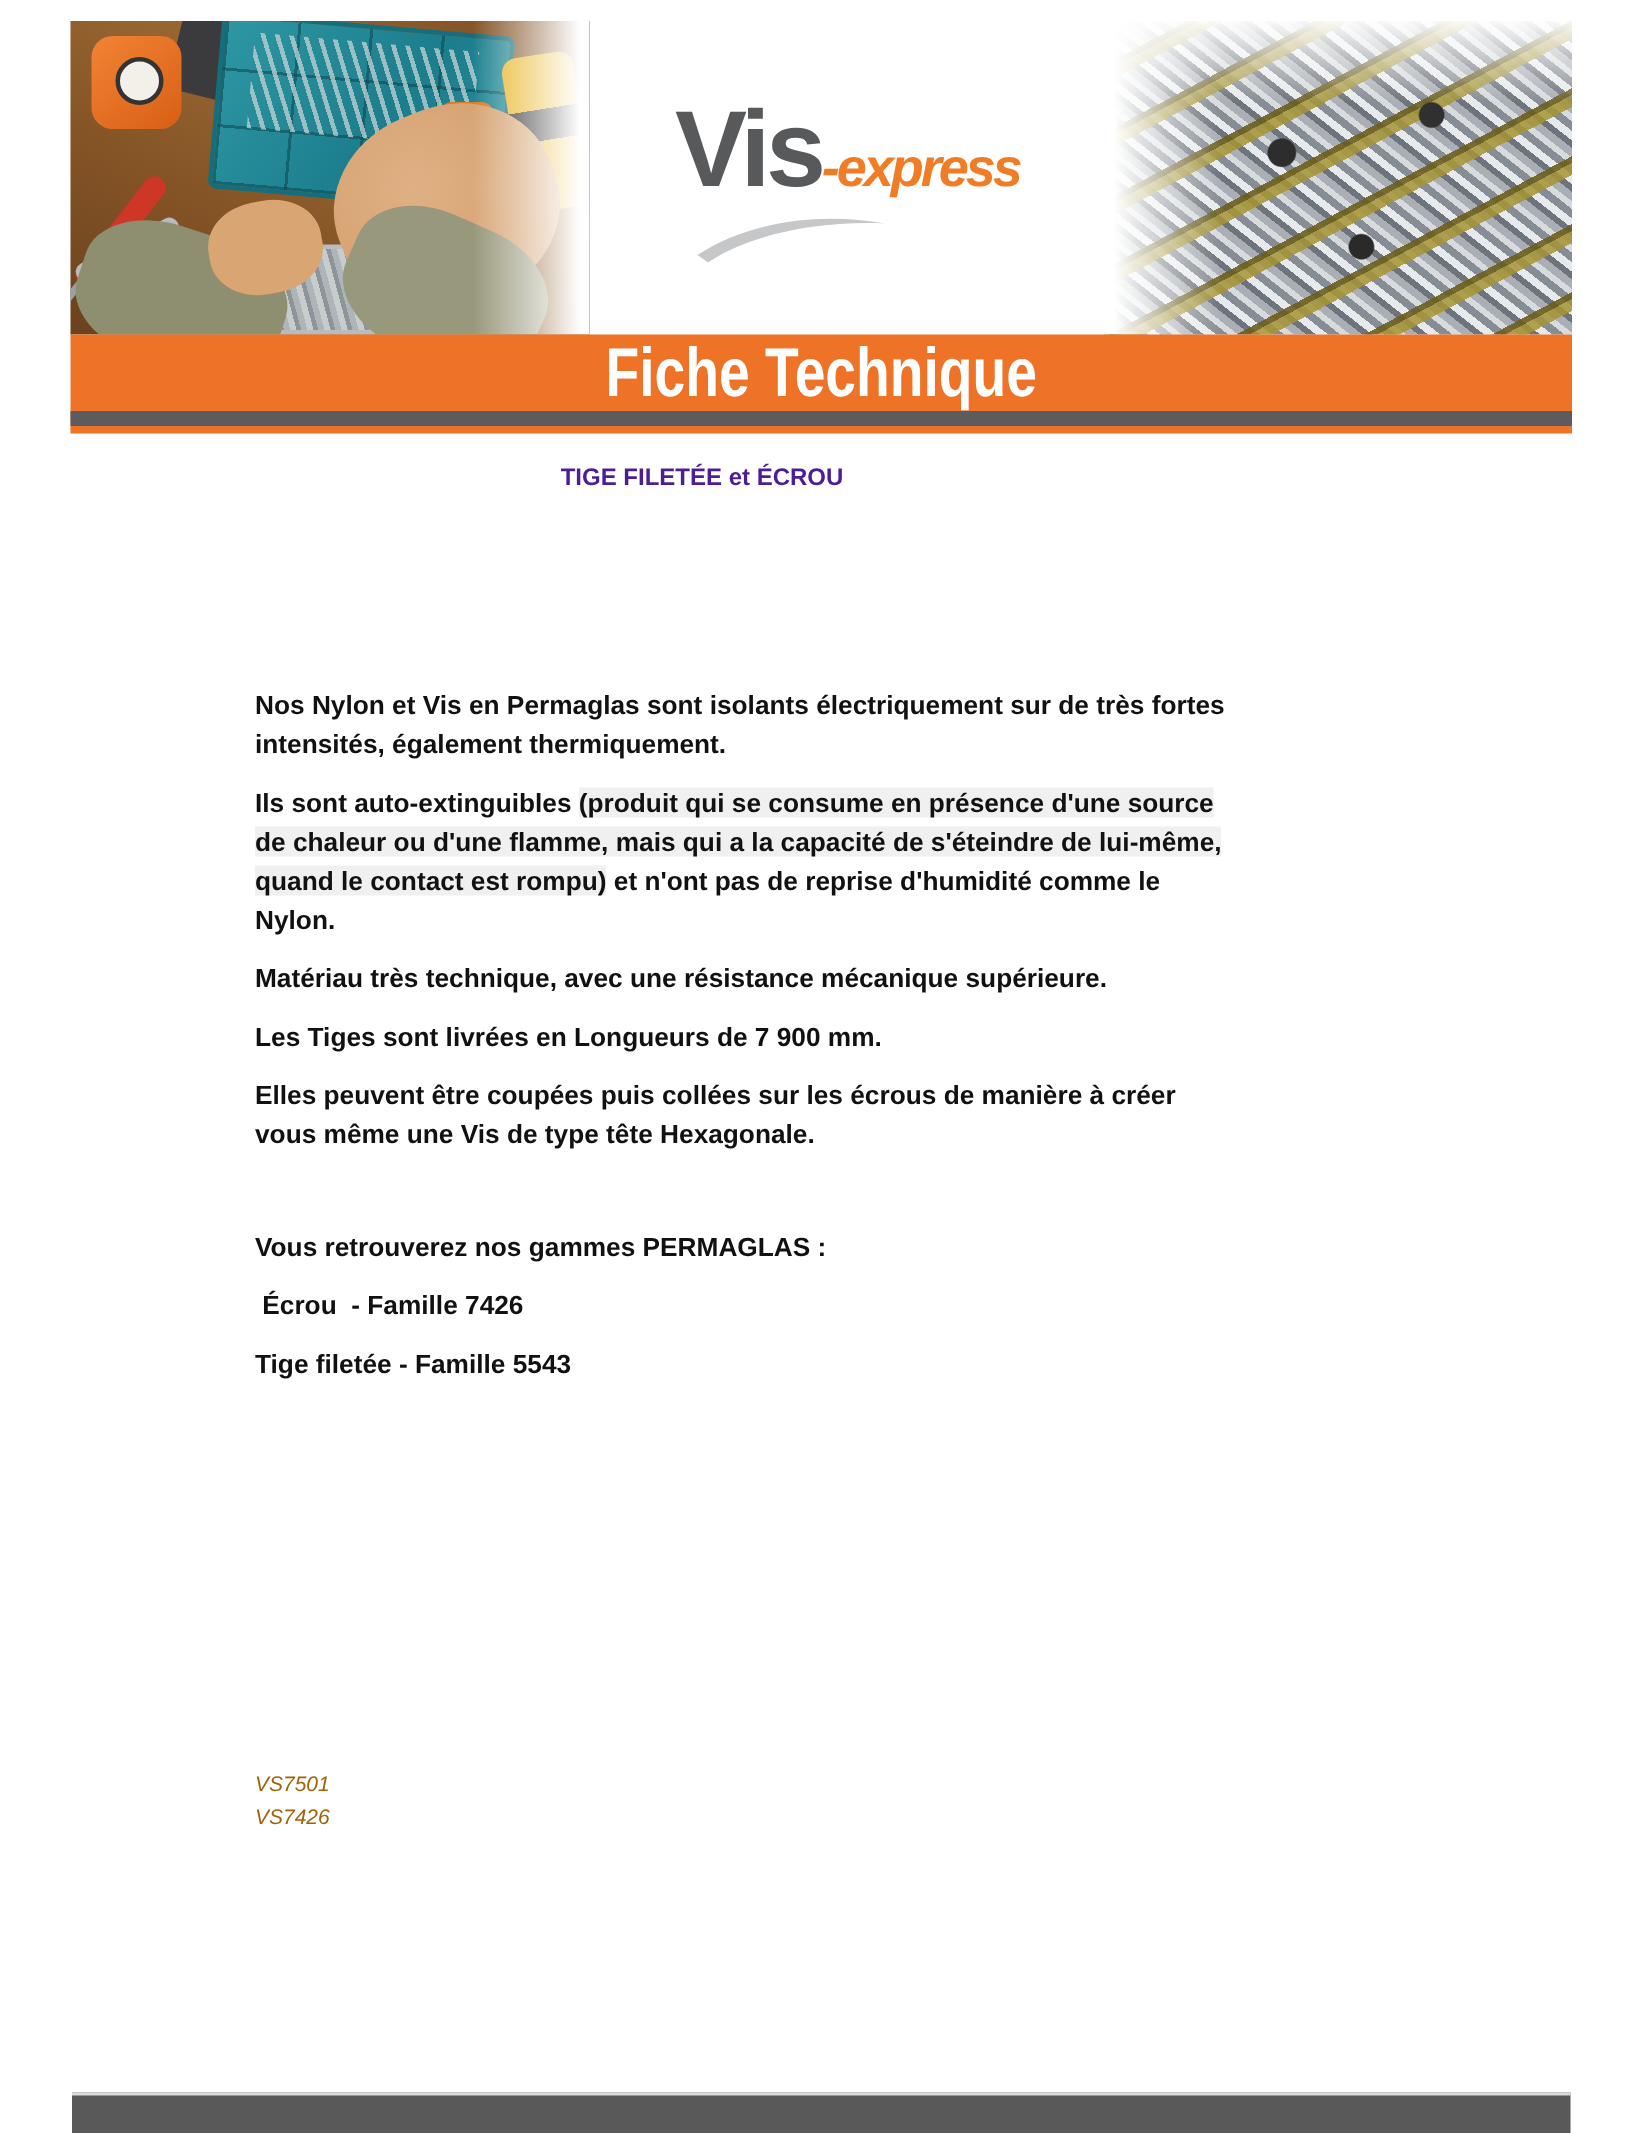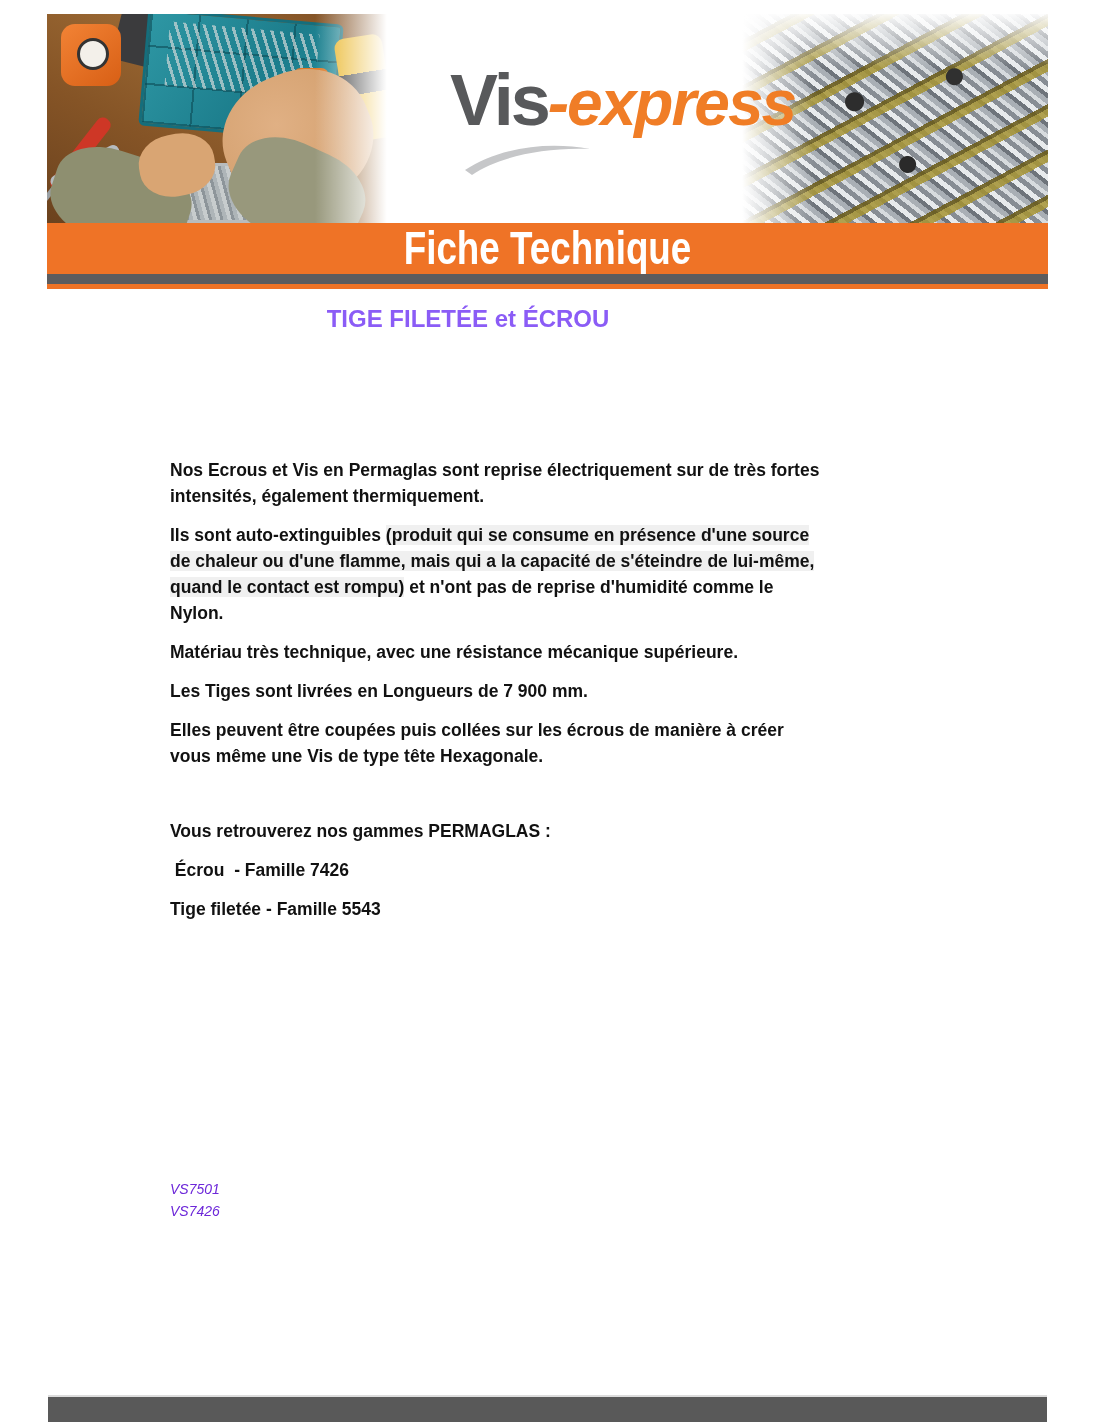--- a/index.html
+++ b/index.html
@@ -64,42 +64,42 @@
   .hand-right{left:176px;top:58px;width:150px;height:132px;border-radius:46%;transform:rotate(-22deg);
     background:radial-gradient(circle at 40% 35%,#e0b084,#cf9a66);}
   .sleeve-right{right:28px;bottom:-18px;width:136px;height:96px;border-radius:40%;transform:rotate(24deg);background:#98987c;}
   .hand-left{left:92px;top:120px;width:76px;height:62px;border-radius:45%;transform:rotate(-10deg);background:#d9a573;}
   .sleeve-left{left:4px;bottom:-22px;width:140px;height:92px;border-radius:40%;transform:rotate(18deg);background:#8e8f70;}
 
   
   .logo{position:absolute;left:403px;top:50px;width:300px;height:115px;white-space:nowrap;}
   .logo-line{display:flex;align-items:baseline;}
   .logo-vis{font-size:72px;font-weight:bold;letter-spacing:-3px;color:var(--logo-gray,#58595b);line-height:1;}
-  .logo-express{font-size:64px;font-weight:bold;font-style:italic;letter-spacing:-2px;color:var(--logo-orange,#f07d26);line-height:1;}
+  .logo-express{font-size:36px;font-weight:bold;font-style:italic;letter-spacing:-2px;color:var(--logo-orange,#f07d26);line-height:1;}
   .swoosh{position:absolute;left:10px;top:76px;}
 
   
   .banner{position:absolute;left:47px;top:211px;width:1001px;height:66px;background:var(--brand-orange,#ef7326);overflow:hidden;}
   .banner-text{display:block;width:100%;text-align:center;color:#ffffff;font-weight:bold;
     font-size:46px;line-height:51px;transform:scaleX(.8);transform-origin:50% 50%;}
   .bar-strip{position:absolute;left:47px;top:262px;width:1001px;height:10px;background:var(--divider-gray,#5c5c5e);}
 
   
   .doc-title{position:absolute;left:0;top:293px;width:936px;text-align:center;
-    font-size:24px;font-weight:bold;line-height:28px;color:#8b5cf6;}
+    font-size:16px;font-weight:bold;line-height:28px;color:#4c1d95;}
 
   
   .content{position:absolute;left:170px;top:445px;width:782px;
     font-size:17.5px;font-weight:bold;line-height:26px;color:#111;}
   .content p{margin:0 0 13px 0;white-space:pre-line;}
   .content p.gap-top{margin-top:49px;}
   .hl{background:var(--highlight-gray,#f0f0f0);}
 
   
-  .footnotes{position:absolute;left:170px;top:1166px;font-size:14px;font-style:italic;line-height:22px;color:#6d28d9;}
+  .footnotes{position:absolute;left:170px;top:1166px;font-size:14px;font-style:italic;line-height:22px;color:#a16207;}
 
   
   .footer-bar{position:absolute;left:48px;top:1383px;width:999px;height:39px;
     background:var(--footer-gray,#595959);border-top:2px solid #dcdcdc;}
 </style>
 </head>
 <body>
 
 <div class="page">
 
@@ -137,21 +137,21 @@
   <div class="banner">
     <span class="banner-text">Fiche Technique</span>
   </div>
   <div class="bar-strip"></div>
 
   <div class="doc-title">
     <div>TIGE FILETÉE et ÉCROU</div>
   </div>
 
   <main class="content">
-    <p>Nos Ecrous et Vis en Permaglas sont reprise électriquement sur de très fortes
+    <p>Nos Nylon et Vis en Permaglas sont isolants électriquement sur de très fortes
 intensités, également thermiquement.</p>
     <p><span>Ils sont auto-extinguibles </span><span class="hl">(produit qui se consume en présence d'une source
 de chaleur ou d'une flamme, mais qui a la capacité de s'éteindre de lui-même,
 quand le contact est rompu)</span><span> et n'ont pas de reprise d'humidité comme le
 Nylon.</span></p>
     <p>Matériau très technique, avec une résistance mécanique supérieure.</p>
     <p>Les Tiges sont livrées en Longueurs de 7 900 mm.</p>
     <p>Elles peuvent être coupées puis collées sur les écrous de manière à créer
 vous même une Vis de type tête Hexagonale.</p>
     <p class="gap-top">Vous retrouverez nos gammes PERMAGLAS :</p>

